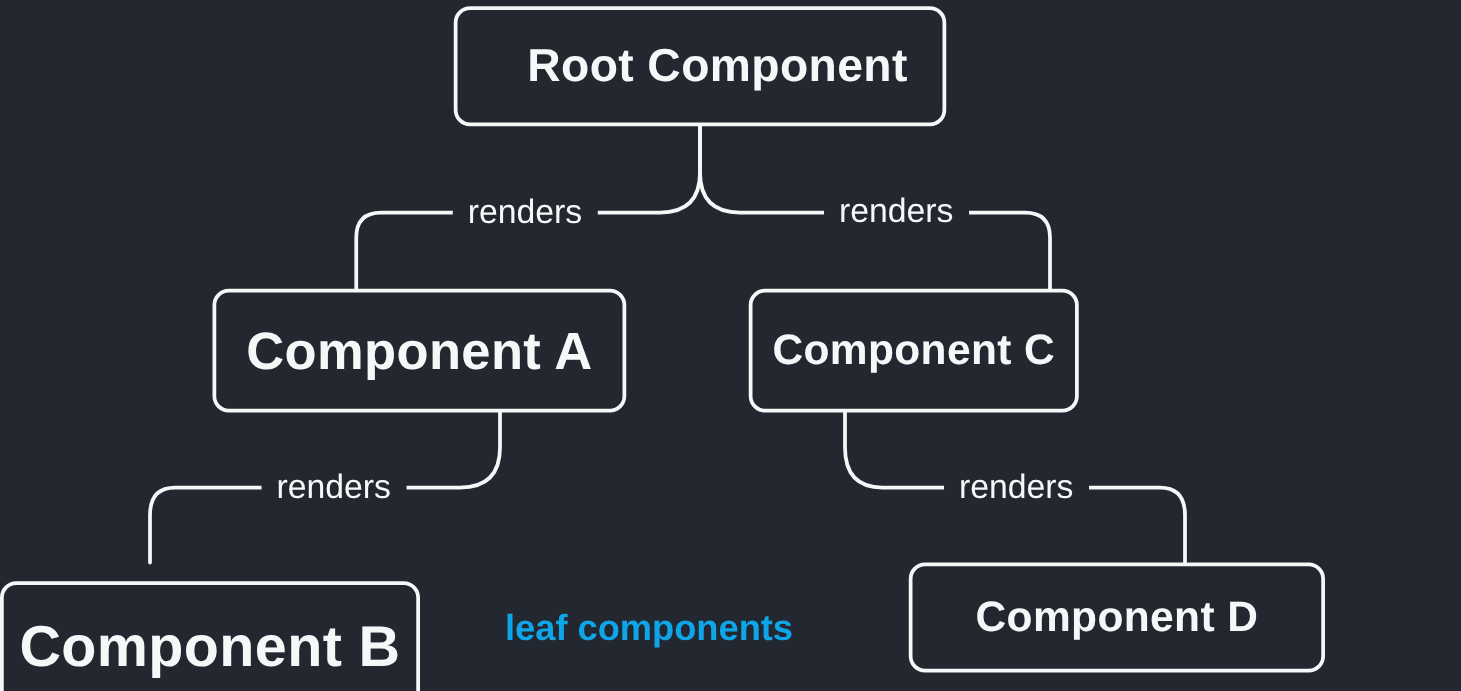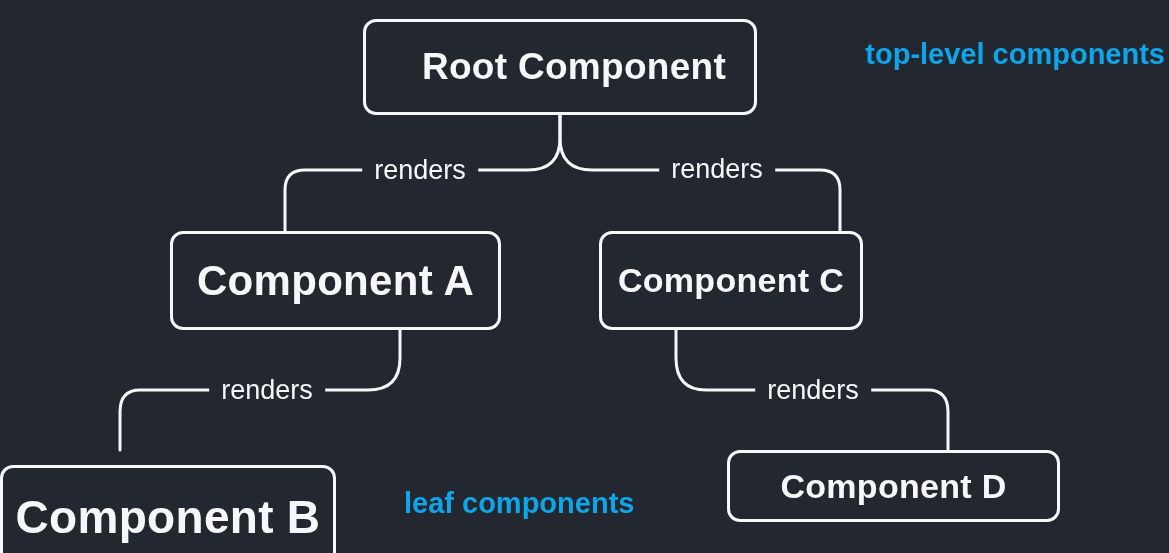--- a/index.html
+++ b/index.html
@@ -33,25 +33,25 @@
     justify-content: center;
     background: var(--node-fill, #23272f);
     border: 3px solid var(--node-border, #f6f7f9);
     border-radius: 13px;
     color: var(--node-text, #f6f7f9);
     font-weight: 600;
     letter-spacing: 0.3px;
     box-sizing: border-box;
     white-space: nowrap;
   }
-  .node-root { left: 363px; top: 19px;   width: 394px; height: 96px;  font-size: 37px; padding-left: 28px; }
+  .node-root { left: 363px; top: 5px;   width: 394px; height: 96px;  font-size: 37px; padding-left: 28px; }
   .node-a    { left: 170px; top: 231px; width: 331px; height: 99px;  font-size: 42px; }
   .node-c    { left: 599px; top: 231px; width: 264px; height: 99px;  font-size: 34px; }
   .node-b    { left: 0px;   top: 465px; width: 336px; height: 103px; font-size: 46px; }
-  .node-d    { left: 727px; top: 450px; width: 333px; height: 72px; font-size: 34px; }
+  .node-d    { left: 727px; top: 450px; width: 333px; height: 88px; font-size: 34px; }
   .edge-label {
     position: absolute;
     transform: translate(-50%, -50%);
     background: var(--bg, #23272f);
     padding: 2px 12px;
     color: var(--edge, #f6f7f9);
     font-size: 27px;
     font-weight: 400;
     white-space: nowrap;
   }
@@ -92,17 +92,16 @@
   <div class="node node-d">Component D</div>
 
   <div class="edge-label edge-label-root-a">renders</div>
 
   <div class="edge-label edge-label-root-c">renders</div>
 
   <div class="edge-label edge-label-a-b">renders</div>
 
   <div class="edge-label edge-label-c-d">renders</div>
 
-  <div class="annotation annotation-top">top-level components</div>
 
   <div class="annotation annotation-bottom">leaf components</div>
 
 </div>
 
 </body></html>

